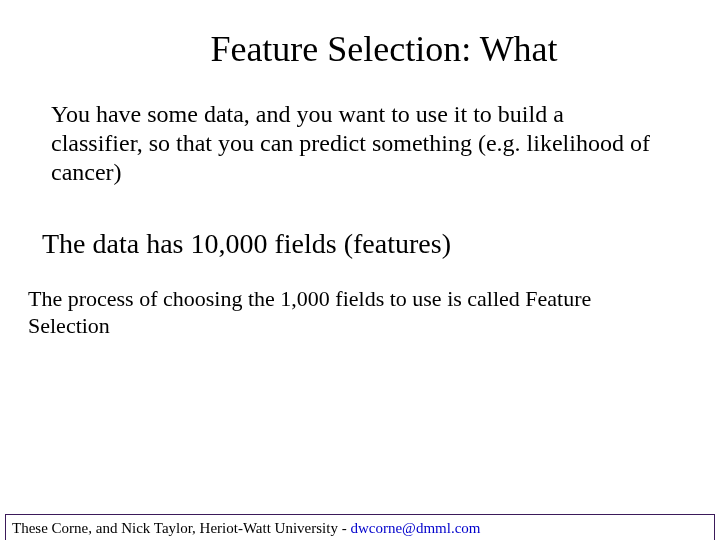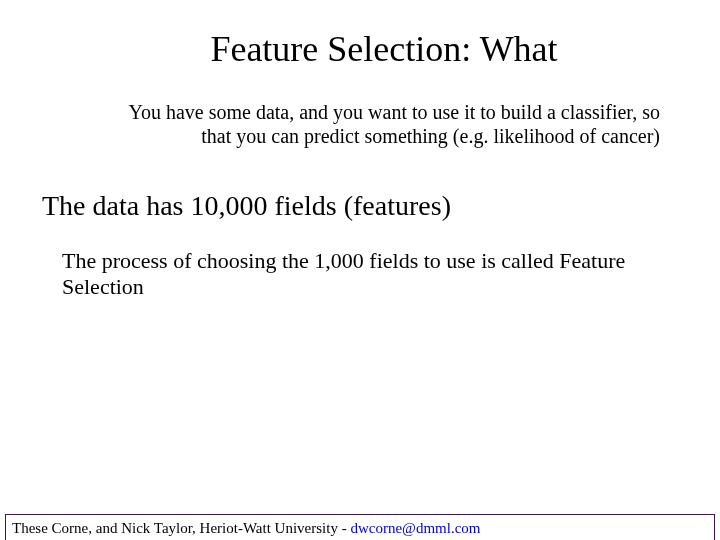--- a/index.html
+++ b/index.html
@@ -18,45 +18,44 @@
     }
     .title {
       text-align: center;
       font-size: 36px;
       font-weight: normal;
       margin-top: 28px;
       color: #000;
       padding-left: 48px;
     }
     .para1 {
-      font-size: 20px;
-      margin-left: 114px;
+      font-size: 24px;
+      margin-left: 51px;
       margin-right: 60px;
       margin-top: 30px;
       line-height: 1.2;
       color: #000;
-      text-align: right;
     }
     .para2 {
       font-size: 28px;
       margin-left: 42px;
       margin-top: 42px;
       color: #000;
     }
     .para3 {
       font-size: 24px;
       margin-left: 118px;
       margin-right: 60px;
       margin-top: 40px;
       line-height: 1.2;
       color: #000;
     }
     .para4 {
       font-size: 22px;
-      margin-left: 62px;
+      margin-left: 28px;
       margin-right: 60px;
       margin-top: 26px;
       line-height: 1.2;
       color: #000;
     }
     .footer {
       position: absolute;
       left: 5px;
       right: 5px;
       bottom: 5px;

